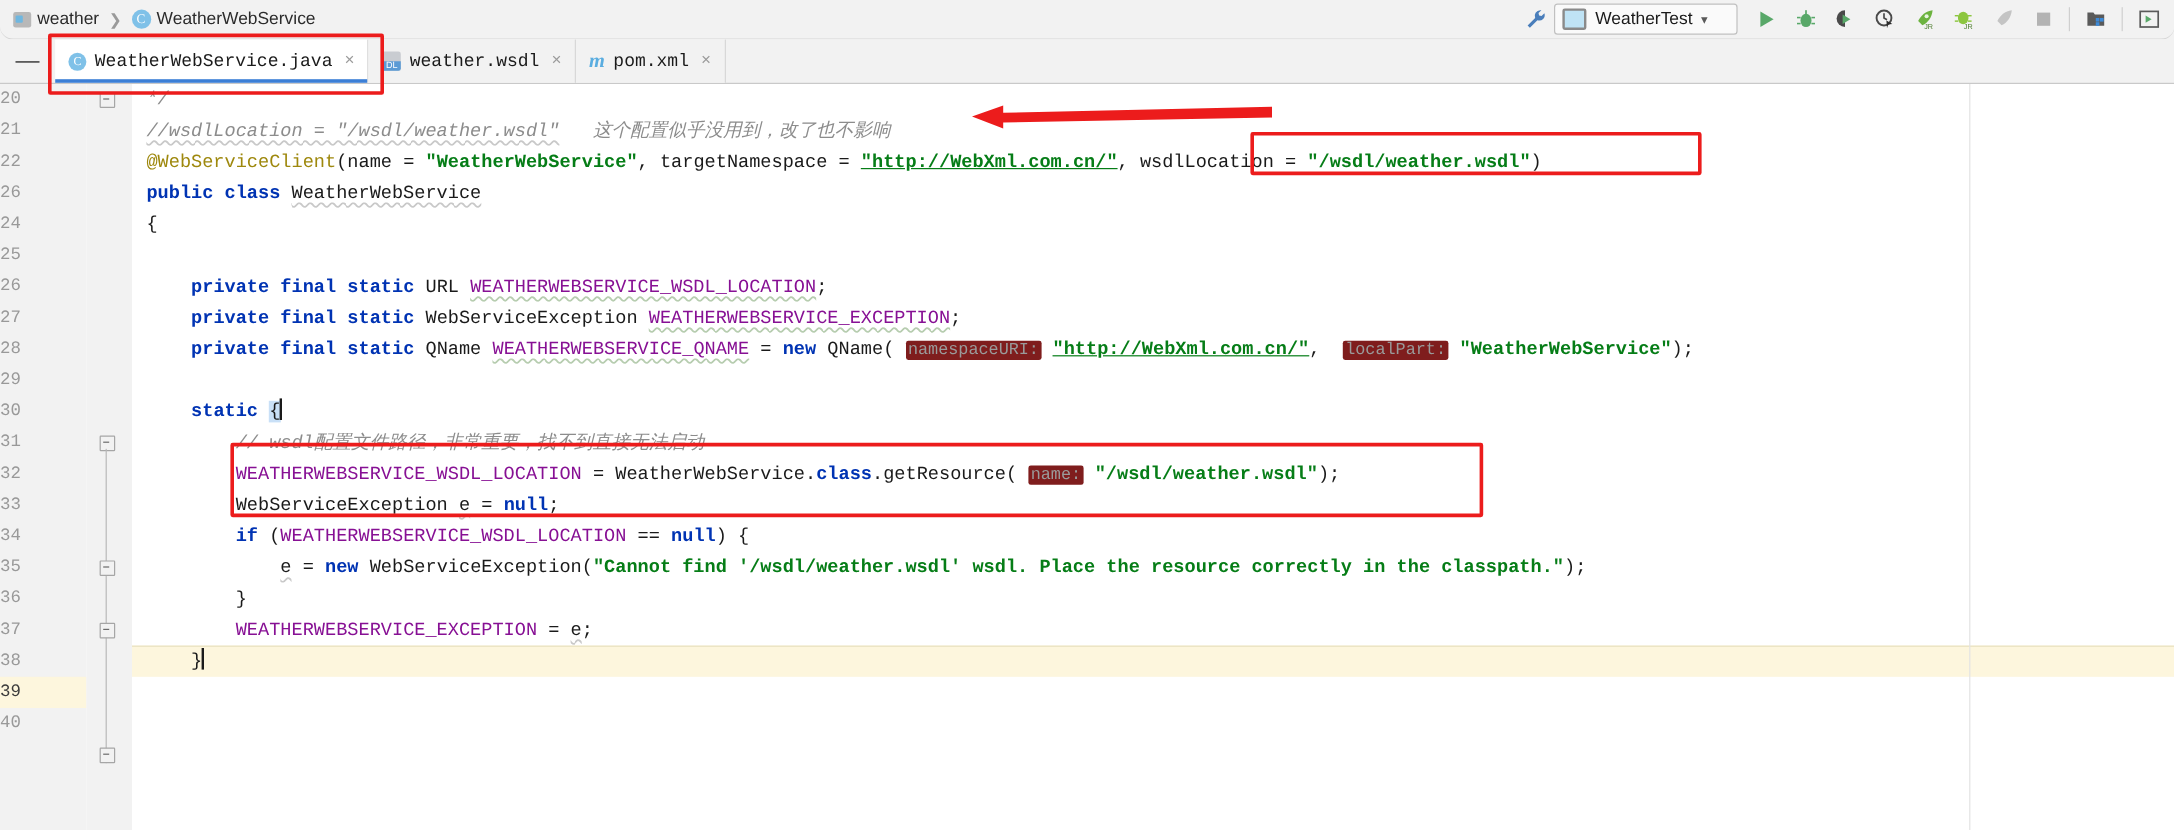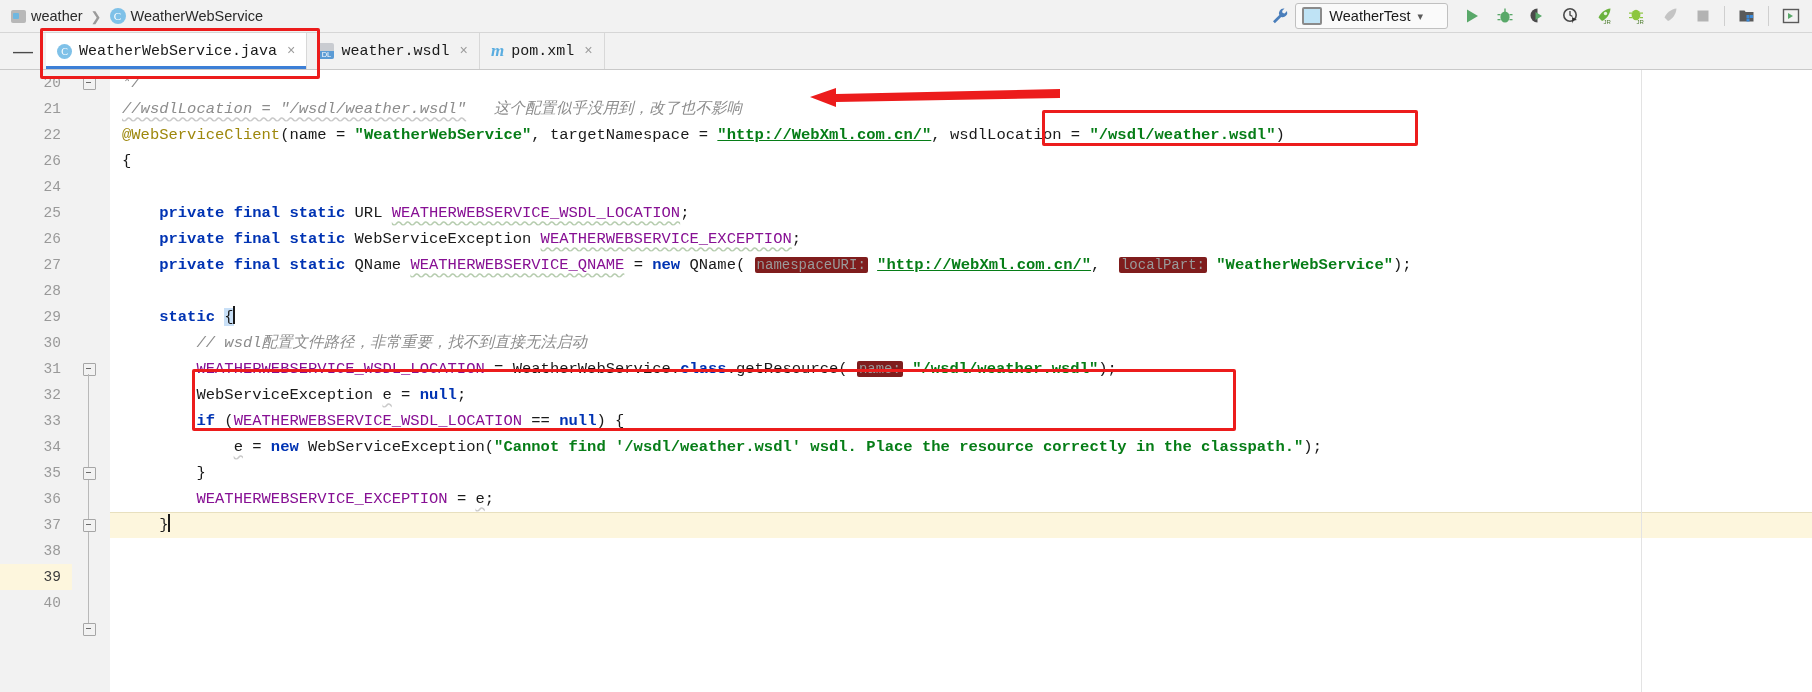--- a/index.html
+++ b/index.html
@@ -5,21 +5,21 @@
   html,body{margin:0;padding:0;}
   body{
     width:1812px;height:692px;overflow:hidden;background:#ffffff;
     font-family:"Liberation Sans",sans-serif;
     -webkit-font-smoothing:antialiased;
   }
   .ide{width:1812px;height:692px;display:flex;flex-direction:column;background:#f2f2f2;}
 
   
   .topbar{height:32px;background:#f2f2f2;display:flex;align-items:center;
-          border-bottom:1px solid #d6d6d6;position:relative;flex:none;}
+          border-bottom:1px solid #d6d6d6;position:relative;flex:none;border-radius:11px;}
   .breadcrumb{display:flex;align-items:center;padding-left:8px;gap:4px;
               font-size:14.5px;color:#2b2b2b;font-family:"Liberation Sans",sans-serif;}
   .crumb{display:flex;align-items:center;gap:5px;padding:1px 3px;}
   .crumb-sep{color:#9a9a9a;font-size:13px;padding:0 1px;}
   .ico-folder{width:15px;height:13px;background:#b8b8b8;border-radius:2px;position:relative;display:inline-block;}
   .ico-folder:after{content:"";position:absolute;left:2px;top:3px;width:6px;height:6px;
                     background:#6fb7e0;border-radius:1px;}
   .ico-class{width:16px;height:16px;border-radius:50%;background:#7fc1e8;color:#fff;
              font-size:11px;line-height:16px;text-align:center;display:inline-block;
              font-family:"Liberation Serif",serif;}
@@ -47,21 +47,21 @@
   .tab .x{color:#9b9b9b;font-size:14px;margin-left:3px;}
   .ico-wsdl{width:16px;height:16px;background:#c9ccd1;border-radius:2px;position:relative;
             font-size:7px;color:#fff;text-align:center;line-height:22px;font-family:"Liberation Sans",sans-serif;}
   .ico-wsdl:after{content:"DL";position:absolute;left:0;right:0;bottom:0px;font-size:7.5px;
                   background:#5b9bd5;color:#fff;line-height:8px;border-radius:0 0 2px 2px;}
   .ico-mvn{color:#5aade0;font-style:italic;font-weight:bold;font-size:17px;
            font-family:"Liberation Serif",serif;line-height:16px;}
 
   
   .editor{flex:1;display:flex;background:#ffffff;position:relative;overflow:hidden;}
-  .gutter{width:72px;flex:none;background:#f2f2f2;text-align:right;
+  .gutter{width:72px;flex:none;background:#f2f2f2;text-align:left;
           font-family:"Liberation Mono",monospace;font-size:14.5px;color:#999999;
           padding-top:0;position:relative;border:none;}
   .gutter .ln{height:26px;line-height:26px;padding-right:11px;}
   .gutter .ln.cur{color:#3c3c3c;background:#fdf6dd;}
   .foldcol{width:38px;flex:none;background:#f2f2f2;position:relative;}
   .fold{position:absolute;left:11px;width:11px;height:11px;border:1px solid #a6a6a6;
         background:#f2f2f2;border-radius:1px;}
   .fold:before{content:"";position:absolute;left:2px;top:4px;width:5px;height:1px;background:#6b6b6b;}
   .foldline{position:absolute;left:16px;width:1px;background:#b9b9b9;}
 
@@ -259,20 +259,21 @@
     </div>
 
     <div class="codearea">
 
       <div class="line"><span class="cmt">*/</span></div>
 
       <div class="line"><span class="cmt squig-g">//wsdlLocation = "/wsdl/weather.wsdl"</span><span class="cmt">   </span><span class="cmt">这个配置似乎没用到，改了也不影响</span></div>
 
       <div class="line"><span class="anno">@WebServiceClient</span><span class="punct">(</span><span class="plain">name</span><span class="punct"> = </span><span class="str">"WeatherWebService"</span><span class="punct">, </span><span class="plain">targetNamespace</span><span class="punct"> = </span><span class="strlink">"http://WebXml.com.cn/"</span><span class="punct">, </span><span class="plain">wsdlLocation</span><span class="punct"> = </span><span class="str">"/wsdl/weather.wsdl"</span><span class="punct">)</span></div>
 
+      <div class="line"><span class="kw">public class </span><span class="id squig-g">WeatherWebService</span></div>
 
 
       <div class="line"><span class="punct">{</span></div>
 
       <div class="line"></div>
 
       <div class="line">    <span class="kw">private final static</span><span class="plain"> </span><span class="id">URL</span><span class="plain"> </span><span class="fld squig">WEATHERWEBSERVICE_WSDL_LOCATION</span><span class="punct">;</span></div>
 
       <div class="line">    <span class="kw">private final static</span><span class="plain"> </span><span class="id">WebServiceException</span><span class="plain"> </span><span class="fld squig">WEATHERWEBSERVICE_EXCEPTION</span><span class="punct">;</span></div>
 

